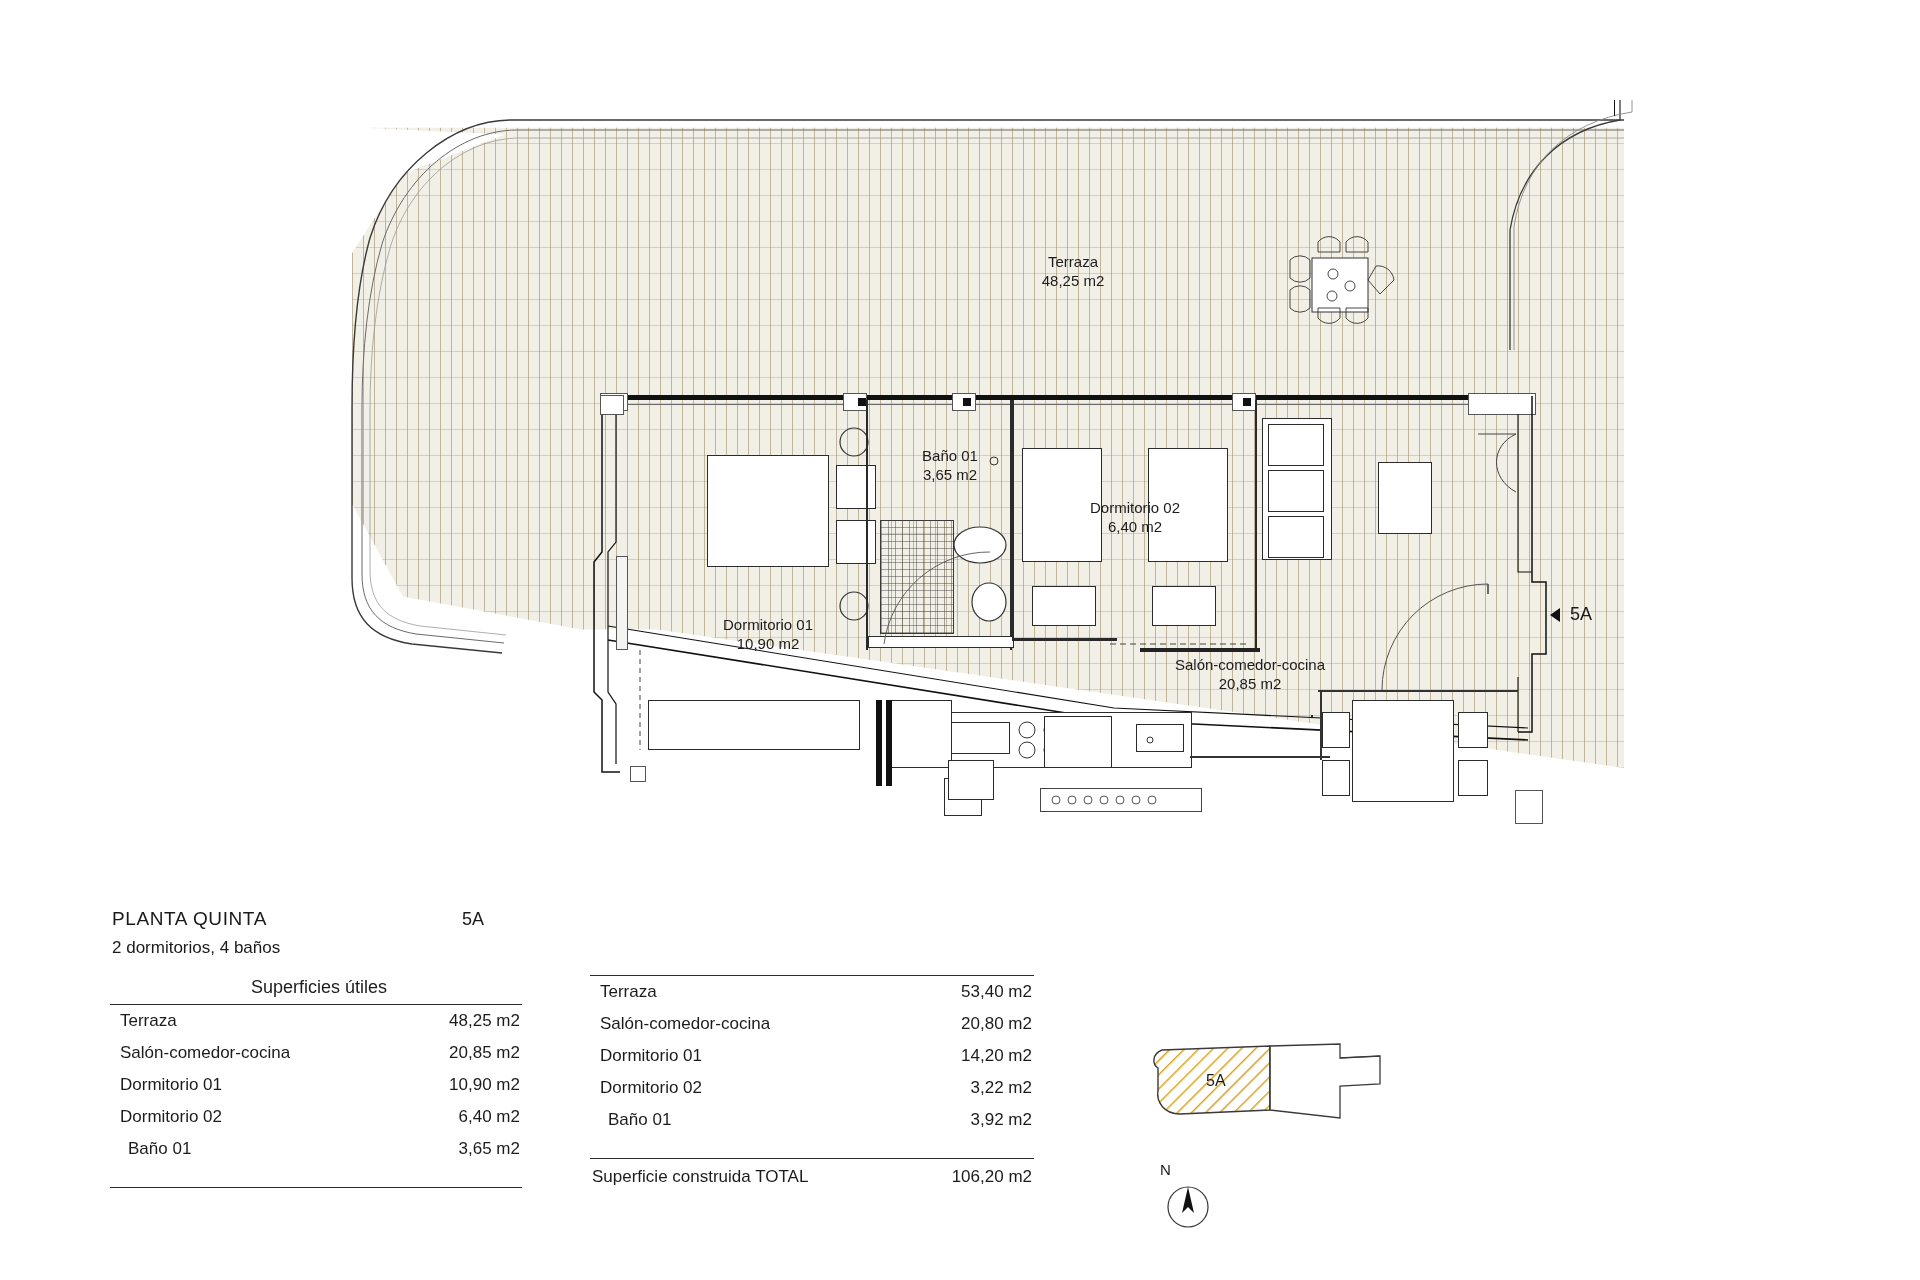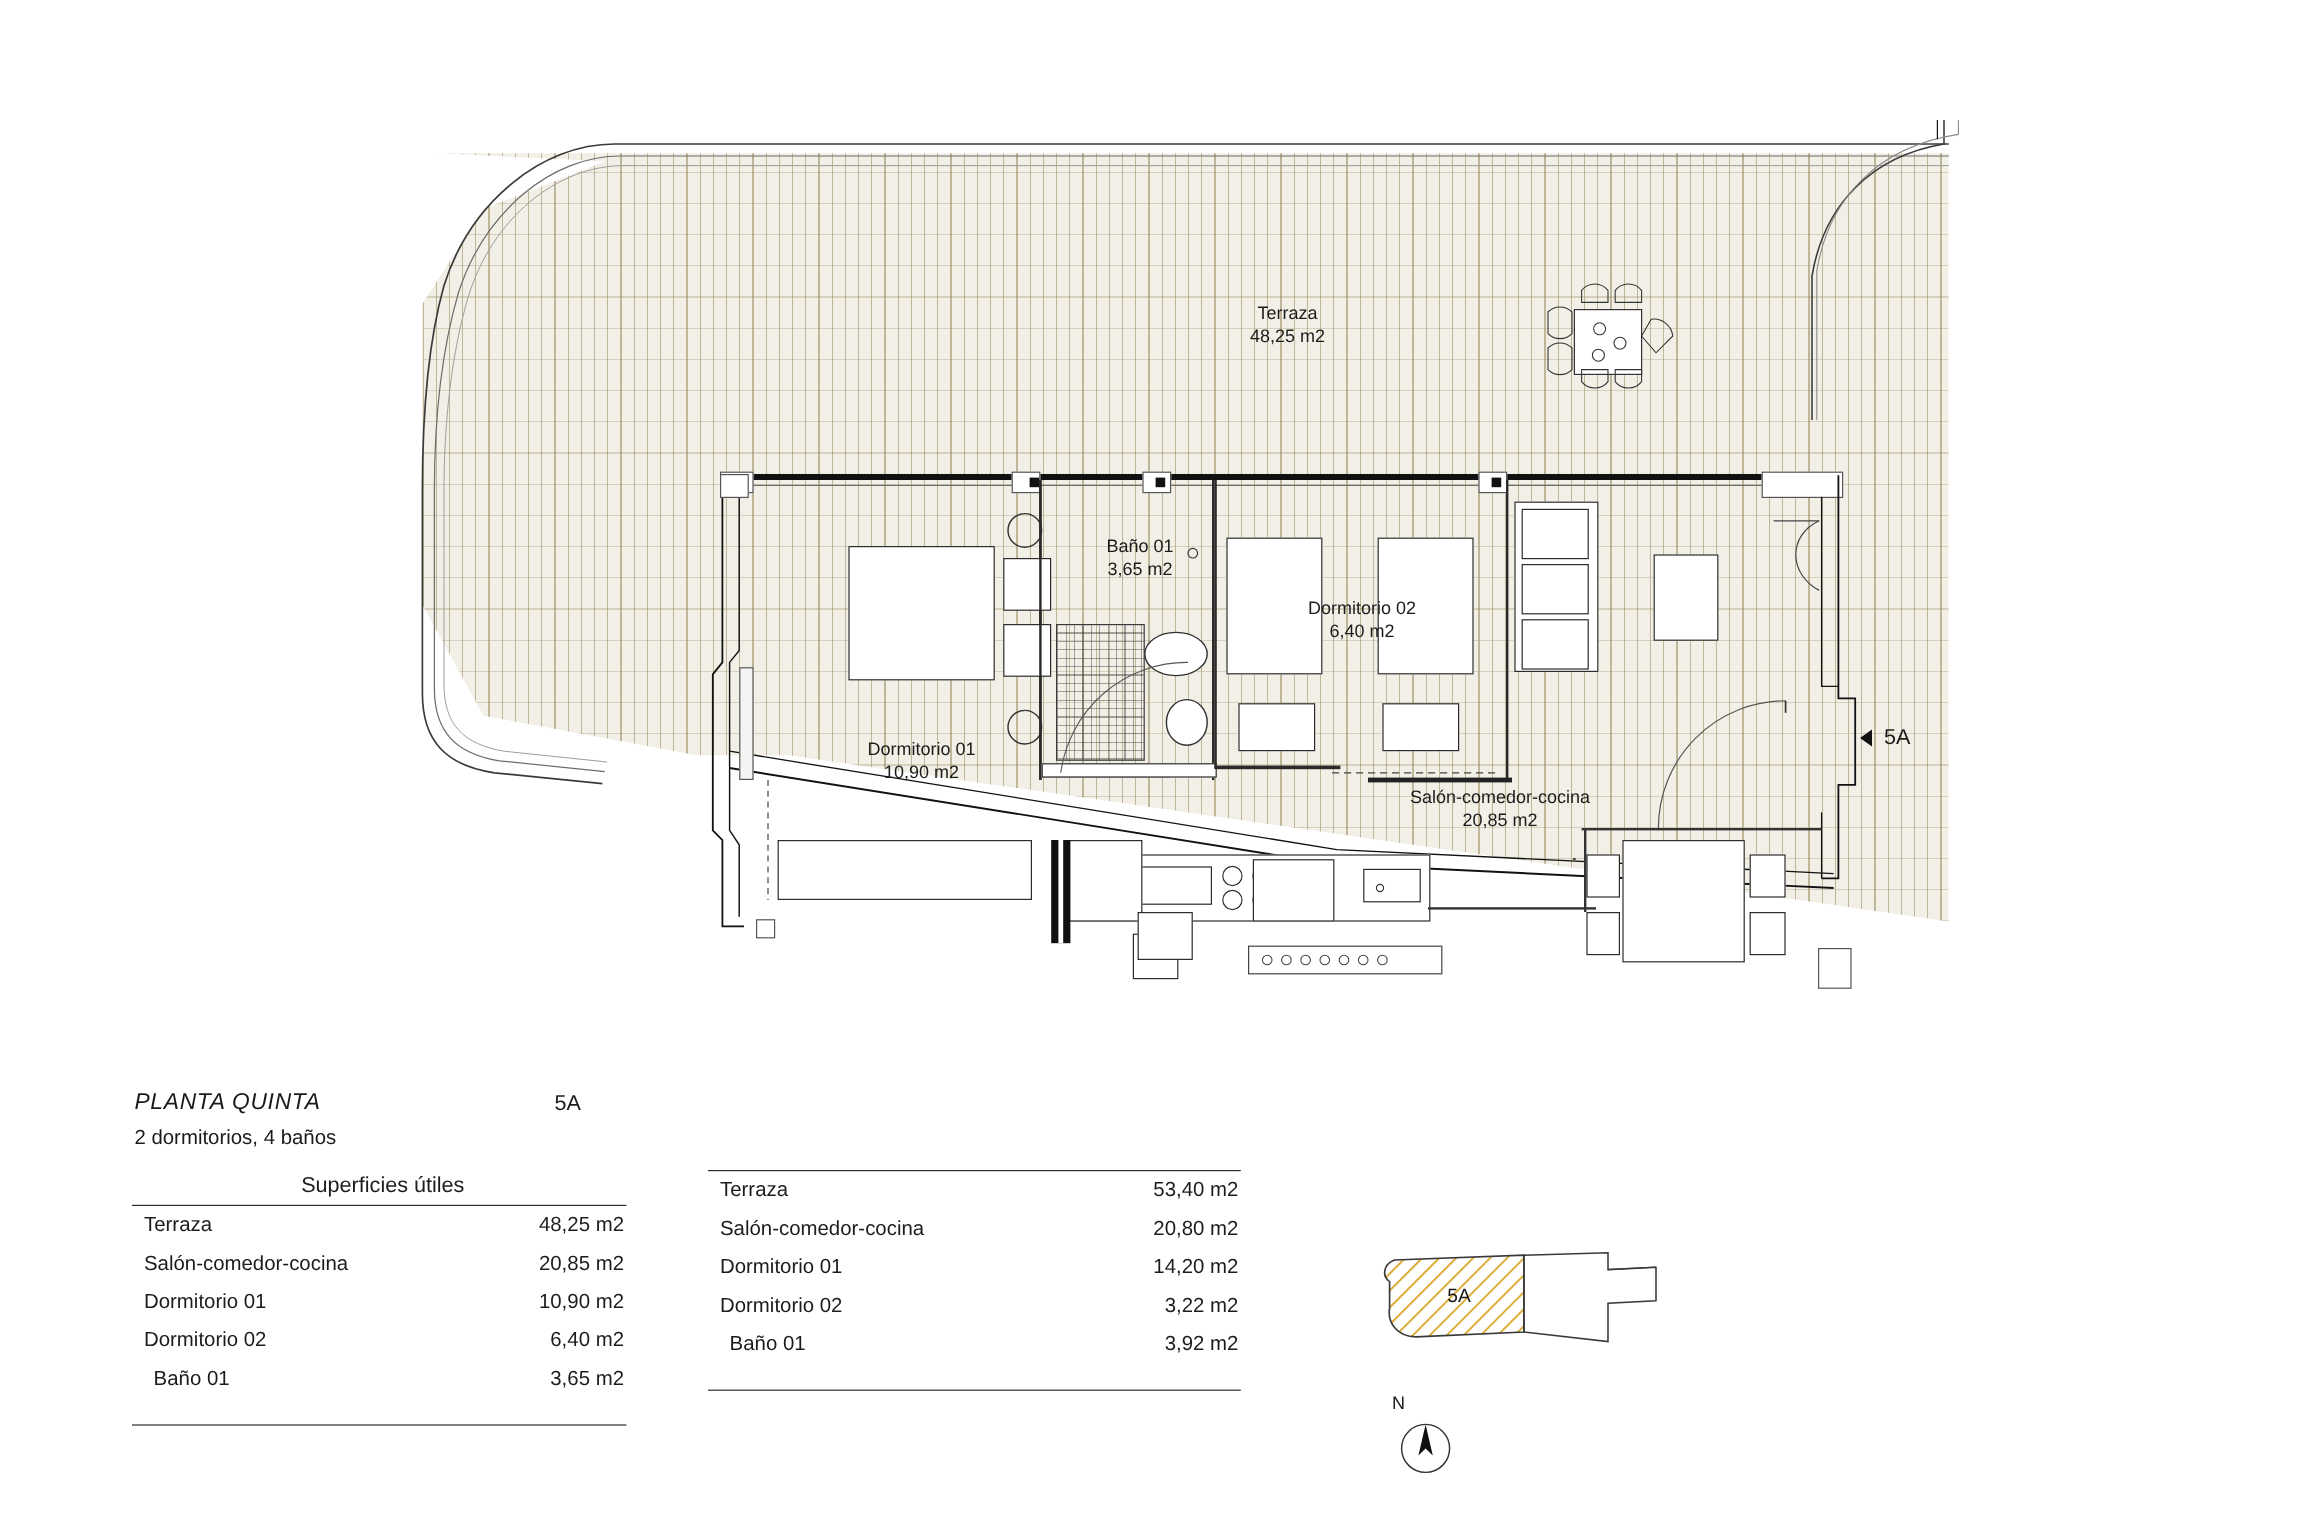--- a/index.html
+++ b/index.html
@@ -250,21 +250,21 @@
   </div>
   <div class="lbl c" style="left:1250px;top:655px;">
     <span>Salón-comedor-cocina</span><br><span>20,85 m2</span>
   </div>
 
   <svg class="abs" style="left:1548px;top:606px;width:18px;height:18px;">
     <path d="M 12,2 L 12,16 L 2,9 Z" fill="#111"></path>
   </svg>
   <div class="unit-tag" style="left:1570px;top:604px;">5A</div>
 
-  <div class="head-main" style="left:112px;top:908px;font-style:italic;">PLANTA QUINTA</div>
+  <div class="head-main" style="left:112px;top:908px;">PLANTA QUINTA</div>
   <div class="head-unit" style="left:462px;top:909px;">5A</div>
   <div class="head-sub" style="left:112px;top:938px;">2 dormitorios, 4 baños</div>
 
   <div class="tbl" style="left:110px;top:975px;width:412px;">
     <div class="hdr">Superficies útiles</div>
     <div class="rule"></div>
 
     <div class="row">
       <span>Terraza</span>
       <span class="v">48,25 m2</span>
@@ -307,20 +307,24 @@
     <div class="row">
       <span>Dormitorio 02</span>
       <span class="v">3,22 m2</span>
     </div>
     <div class="row">
       <span style="padding-left:8px">Baño 01</span>
       <span class="v">3,92 m2</span>
     </div>
 
     <div class="rule" style="margin-top:22px;"></div>
+    <div class="totrow">
+      <span>Superficie construida TOTAL</span>
+      <span class="v">106,20 m2</span>
+    </div>
   </div>
 
   <div id="keyplan">
     <svg width="300" height="120" style="position:absolute;left:0;top:0">
       <defs>
         <pattern id="hpat" width="10" height="10" patternUnits="userSpaceOnUse" patternTransform="rotate(45)">
           <rect width="10" height="10" fill="#ffffff"></rect>
           <line x1="0" y1="0" x2="0" y2="10" stroke="#d9a520" stroke-width="3"></line>
         </pattern>
       </defs>

